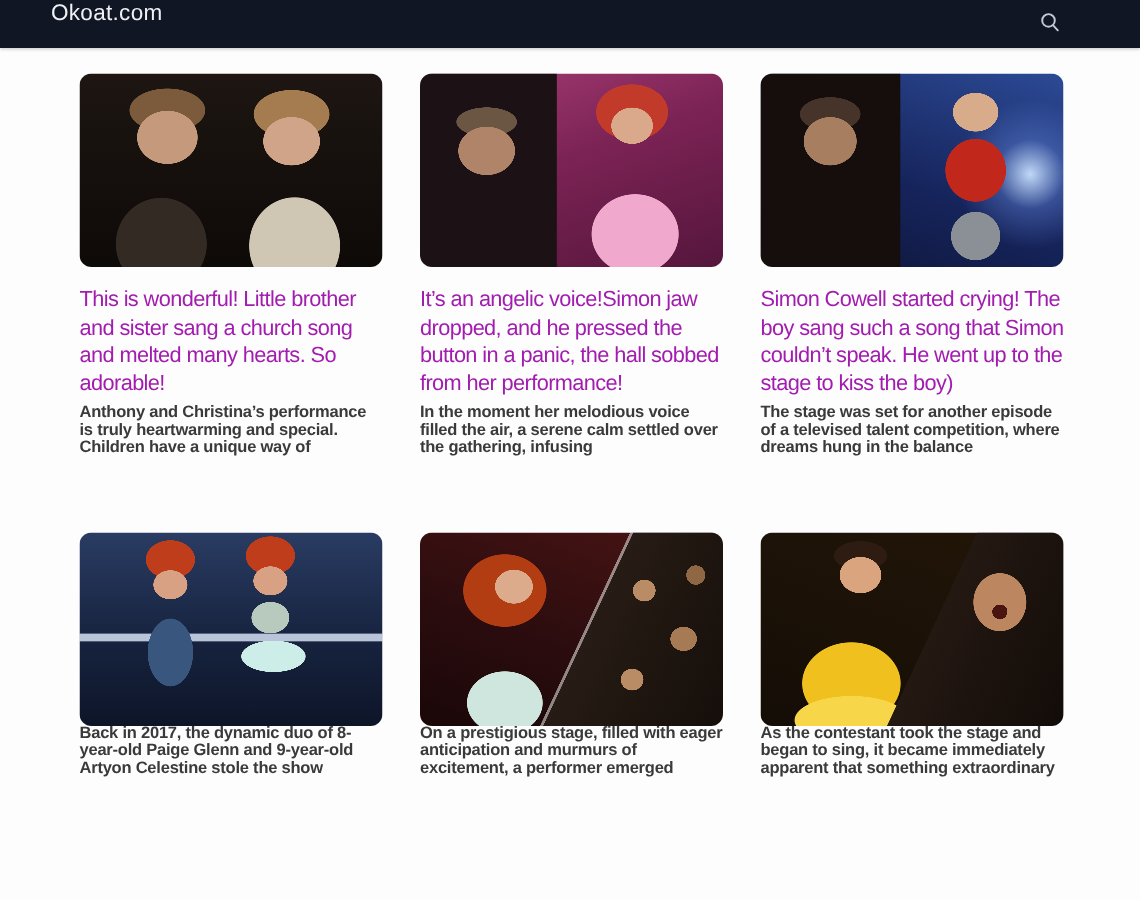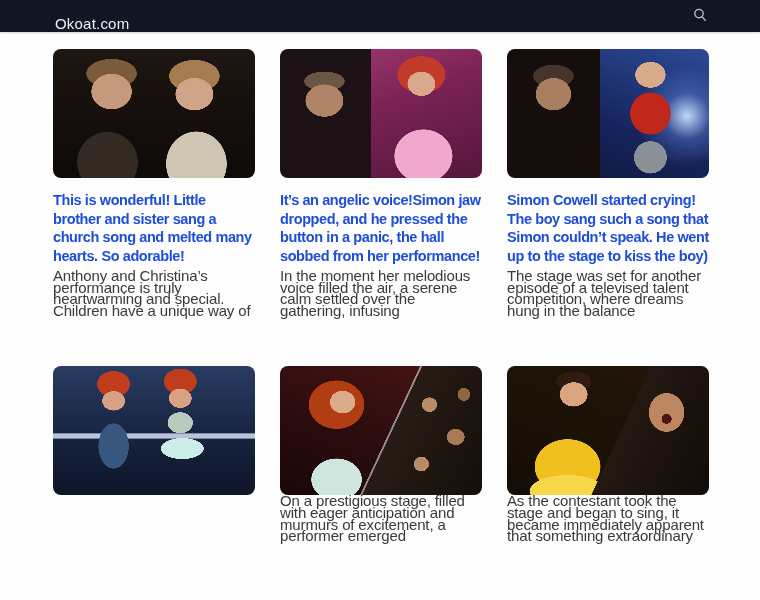--- a/index.html
+++ b/index.html
@@ -4,22 +4,22 @@
 <style>
   * { box-sizing: border-box; }
   html, body { margin: 0; padding: 0; }
   body {
     width: 760px; height: 600px; overflow: hidden;
     background: #fdfdfd;
     font-family: "Liberation Sans", sans-serif;
   }
   header {
     height: 32px; background: #111624;
-    display: flex; align-items: flex-end;
-    padding-left: 55px; position: relative;
+    display: flex; align-items: flex-start;
+    padding-left: 34px; position: relative;
     box-shadow: 0 1px 2px rgba(0,0,0,.18);
   }
   .site-title {
     color: #eef0f4; font-size: 15px; letter-spacing: .2px;
     cursor: pointer; text-decoration: none;
   }
   .search-btn {
     position: absolute; right: 46px; top: 0; height: 32px; width: 28px;
     background: none; border: none; cursor: pointer;
     display: flex; align-items: center; justify-content: center; padding: 0;
@@ -31,26 +31,26 @@
     column-gap: 25px;
     row-gap: 50px;
   }
   .card { min-width: 0; }
   .thumb {
     display: block; width: 100%; height: 129px;
     border-radius: 8px; cursor: pointer;
   }
   .card h2 {
     margin: 13px 0 5px;
-    font-size: 14.5px; line-height: 18.5px; font-weight: 700;
-    letter-spacing: -0.4px; color: #1d4ed8; cursor: pointer;
+    font-size: 14.5px; line-height: 18.5px; font-weight: 400;
+    letter-spacing: -0.4px; color: #a21caf; cursor: pointer;
   }
   .card p {
     margin: 0;
-    font-size: 15px; line-height: 11.6px; font-weight: 400;
+    font-size: 11px; line-height: 11.6px; font-weight: 700;
     letter-spacing: -0.15px; color: #3a3a3a;
   }
   
   .t0 { background:
     radial-gradient(ellipse 16% 22% at 29% 33%, #c59a7c 62%, rgba(0,0,0,0) 63%),
     radial-gradient(ellipse 20% 18% at 29% 19%, #7c5a3c 62%, rgba(0,0,0,0) 63%),
     radial-gradient(ellipse 15% 20% at 70% 35%, #cfa489 62%, rgba(0,0,0,0) 63%),
     radial-gradient(ellipse 20% 20% at 70% 21%, #a47c50 62%, rgba(0,0,0,0) 63%),
     radial-gradient(ellipse 24% 38% at 27% 88%, #332a23 62%, rgba(0,0,0,0) 63%),
     radial-gradient(ellipse 24% 40% at 71% 89%, #cfc6b4 62%, rgba(0,0,0,0) 63%),
@@ -133,20 +133,21 @@
   </article>
 
   <article class="card">
     <a class="thumb t1"></a>
     <h2>Simon Cowell started crying! The boy sang such a song that Simon couldn’t speak. He went up to the stage to kiss the boy)</h2>
     <p>The stage was set for another episode of a televised talent competition, where dreams hung in the balance</p>
   </article>
 
   <article class="card">
     <a class="thumb t3"></a>
+    <p>Back in 2017, the dynamic duo of 8-year-old Paige Glenn and 9-year-old Artyon Celestine stole the show</p>
   </article>
 
   <article class="card">
     <a class="thumb t4"></a>
     <p>On a prestigious stage, filled with eager anticipation and murmurs of excitement, a performer emerged</p>
   </article>
 
   <article class="card">
     <a class="thumb t5"></a>
     <p>As the contestant took the stage and began to sing, it became immediately apparent that something extraordinary</p>

